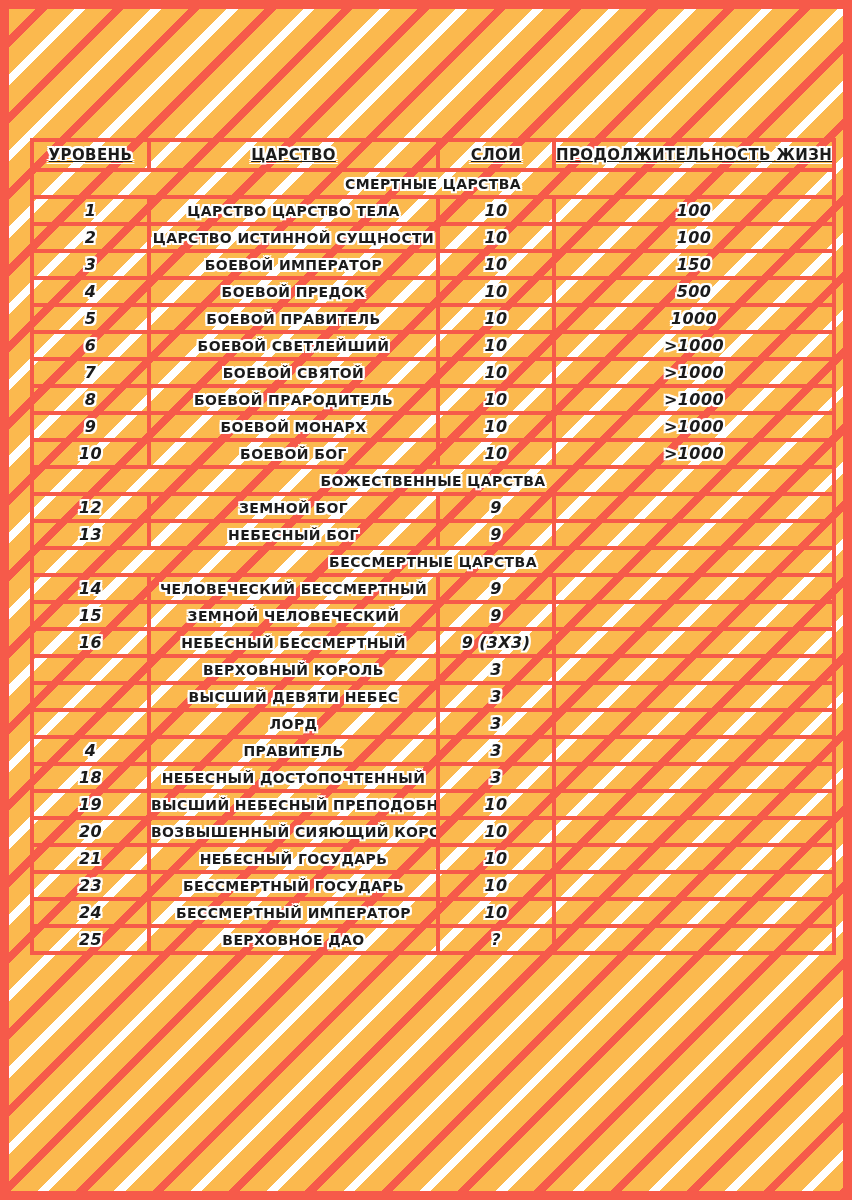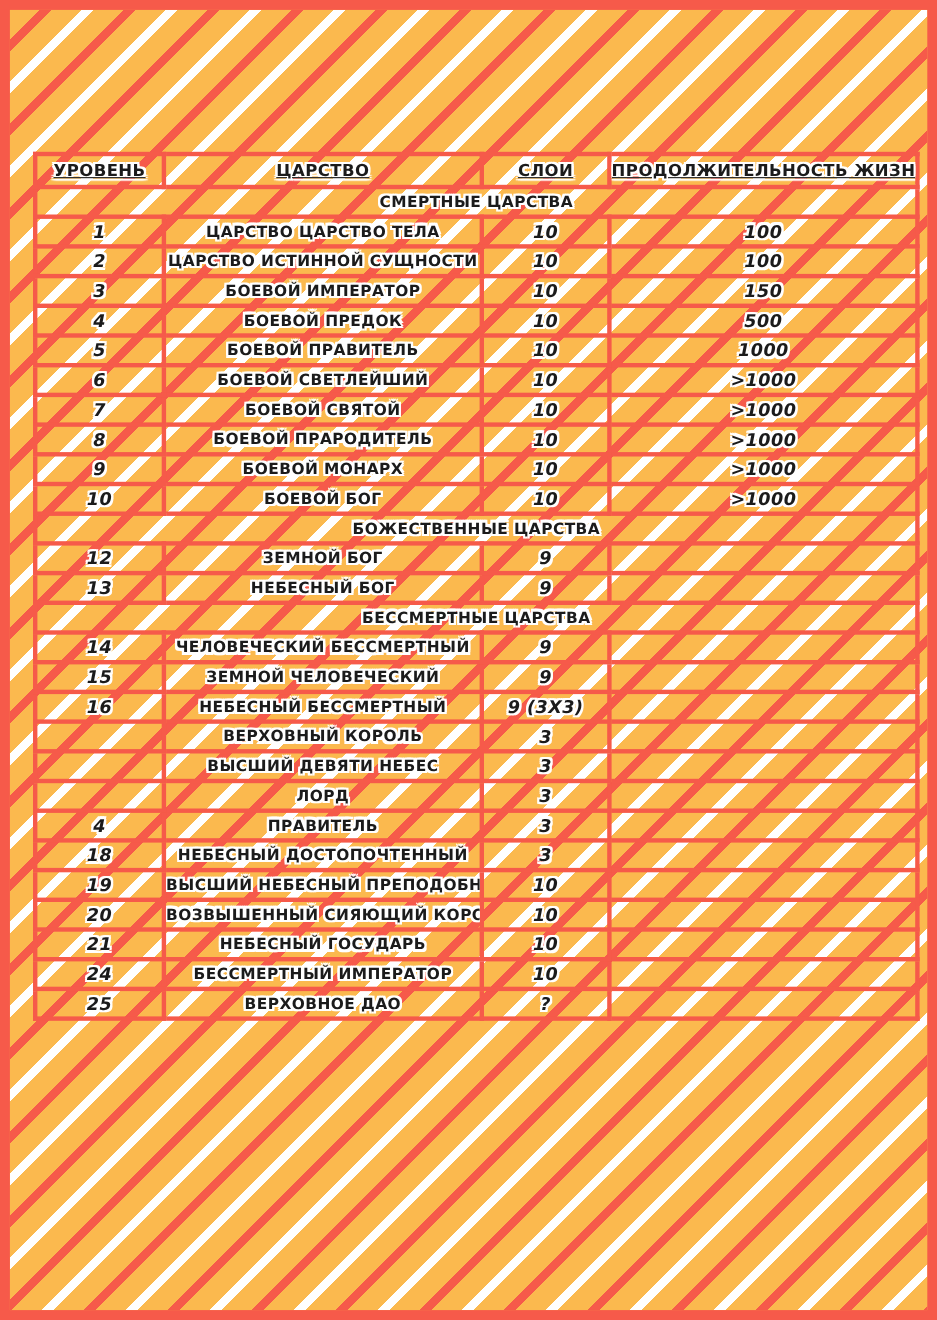--- a/index.html
+++ b/index.html
@@ -234,20 +234,26 @@
         <td class="num">10</td>
         <td class="num"></td>
       </tr>
       <tr>
         <td class="num">21</td>
         <td>НЕБЕСНЫЙ ГОСУДАРЬ</td>
         <td class="num">10</td>
         <td class="num"></td>
       </tr>
       <tr>
+        <td class="num">23</td>
+        <td>БЕССМЕРТНЫЙ ГОСУДАРЬ</td>
+        <td class="num">10</td>
+        <td class="num"></td>
+      </tr>
+      <tr>
         <td class="num">24</td>
         <td>БЕССМЕРТНЫЙ ИМПЕРАТОР</td>
         <td class="num">10</td>
         <td class="num"></td>
       </tr>
       <tr>
         <td class="num">25</td>
         <td>ВЕРХОВНОЕ ДАО</td>
         <td class="num">?</td>
         <td class="num"></td>

